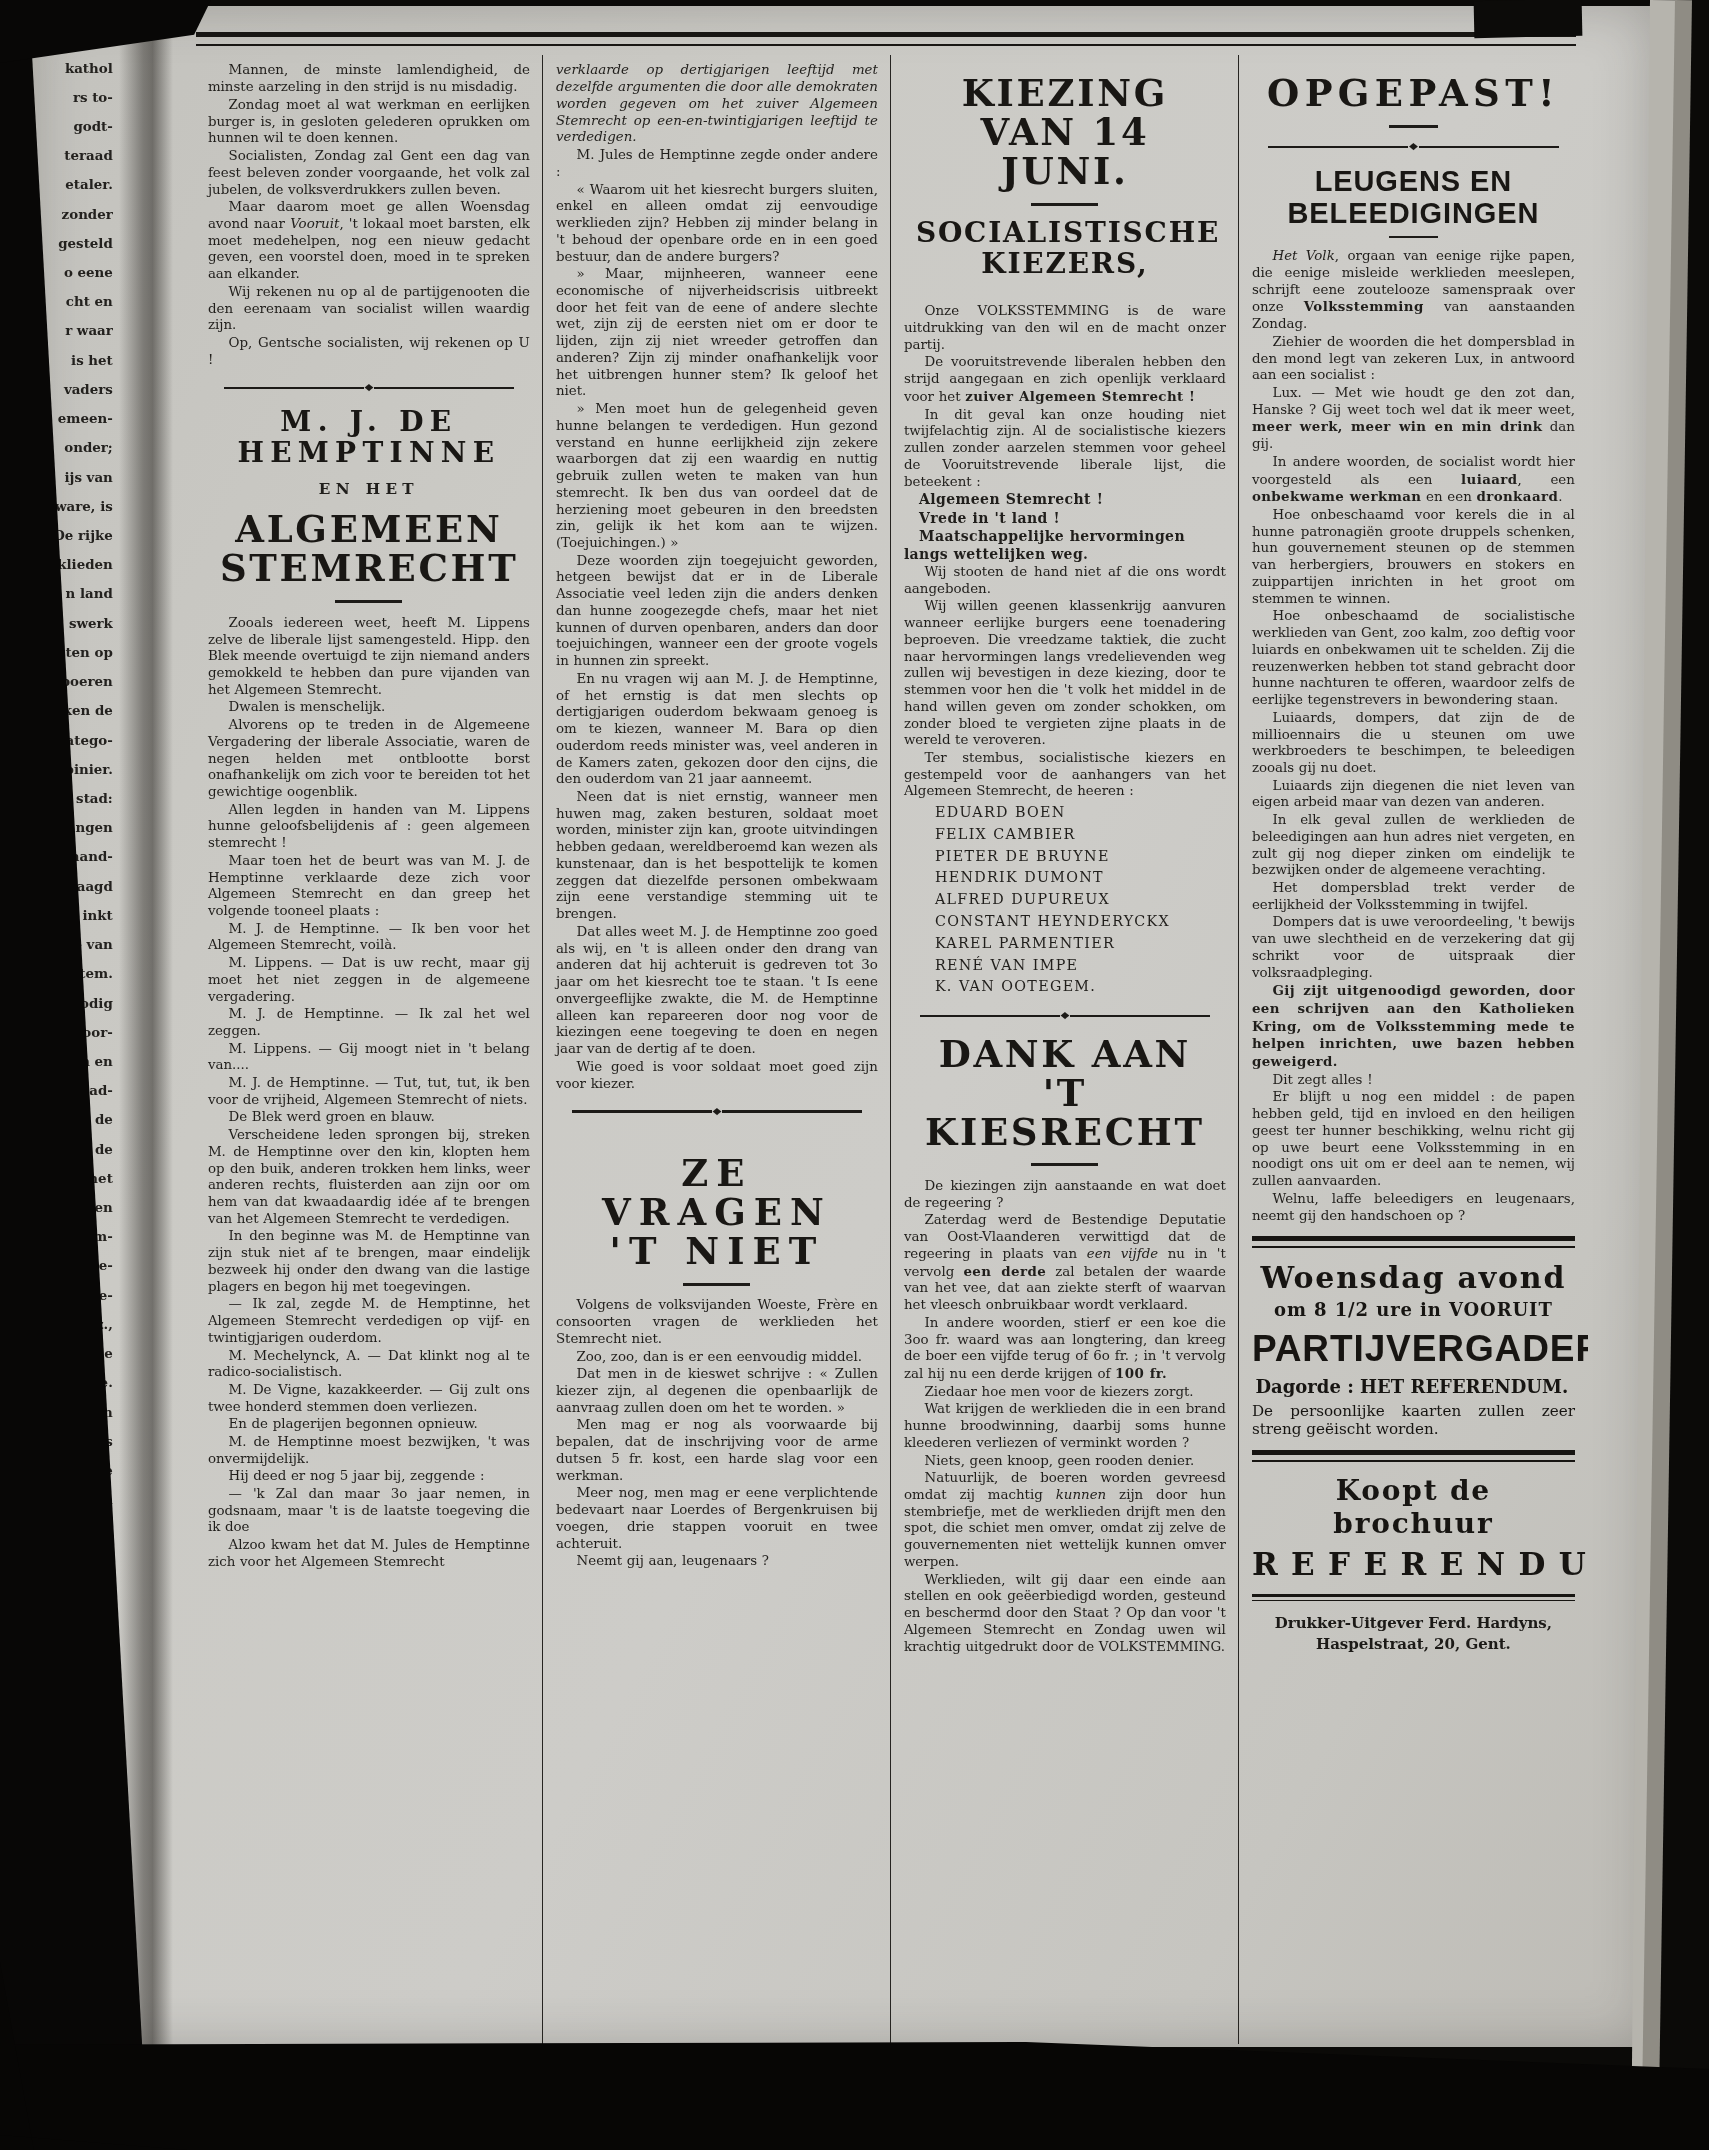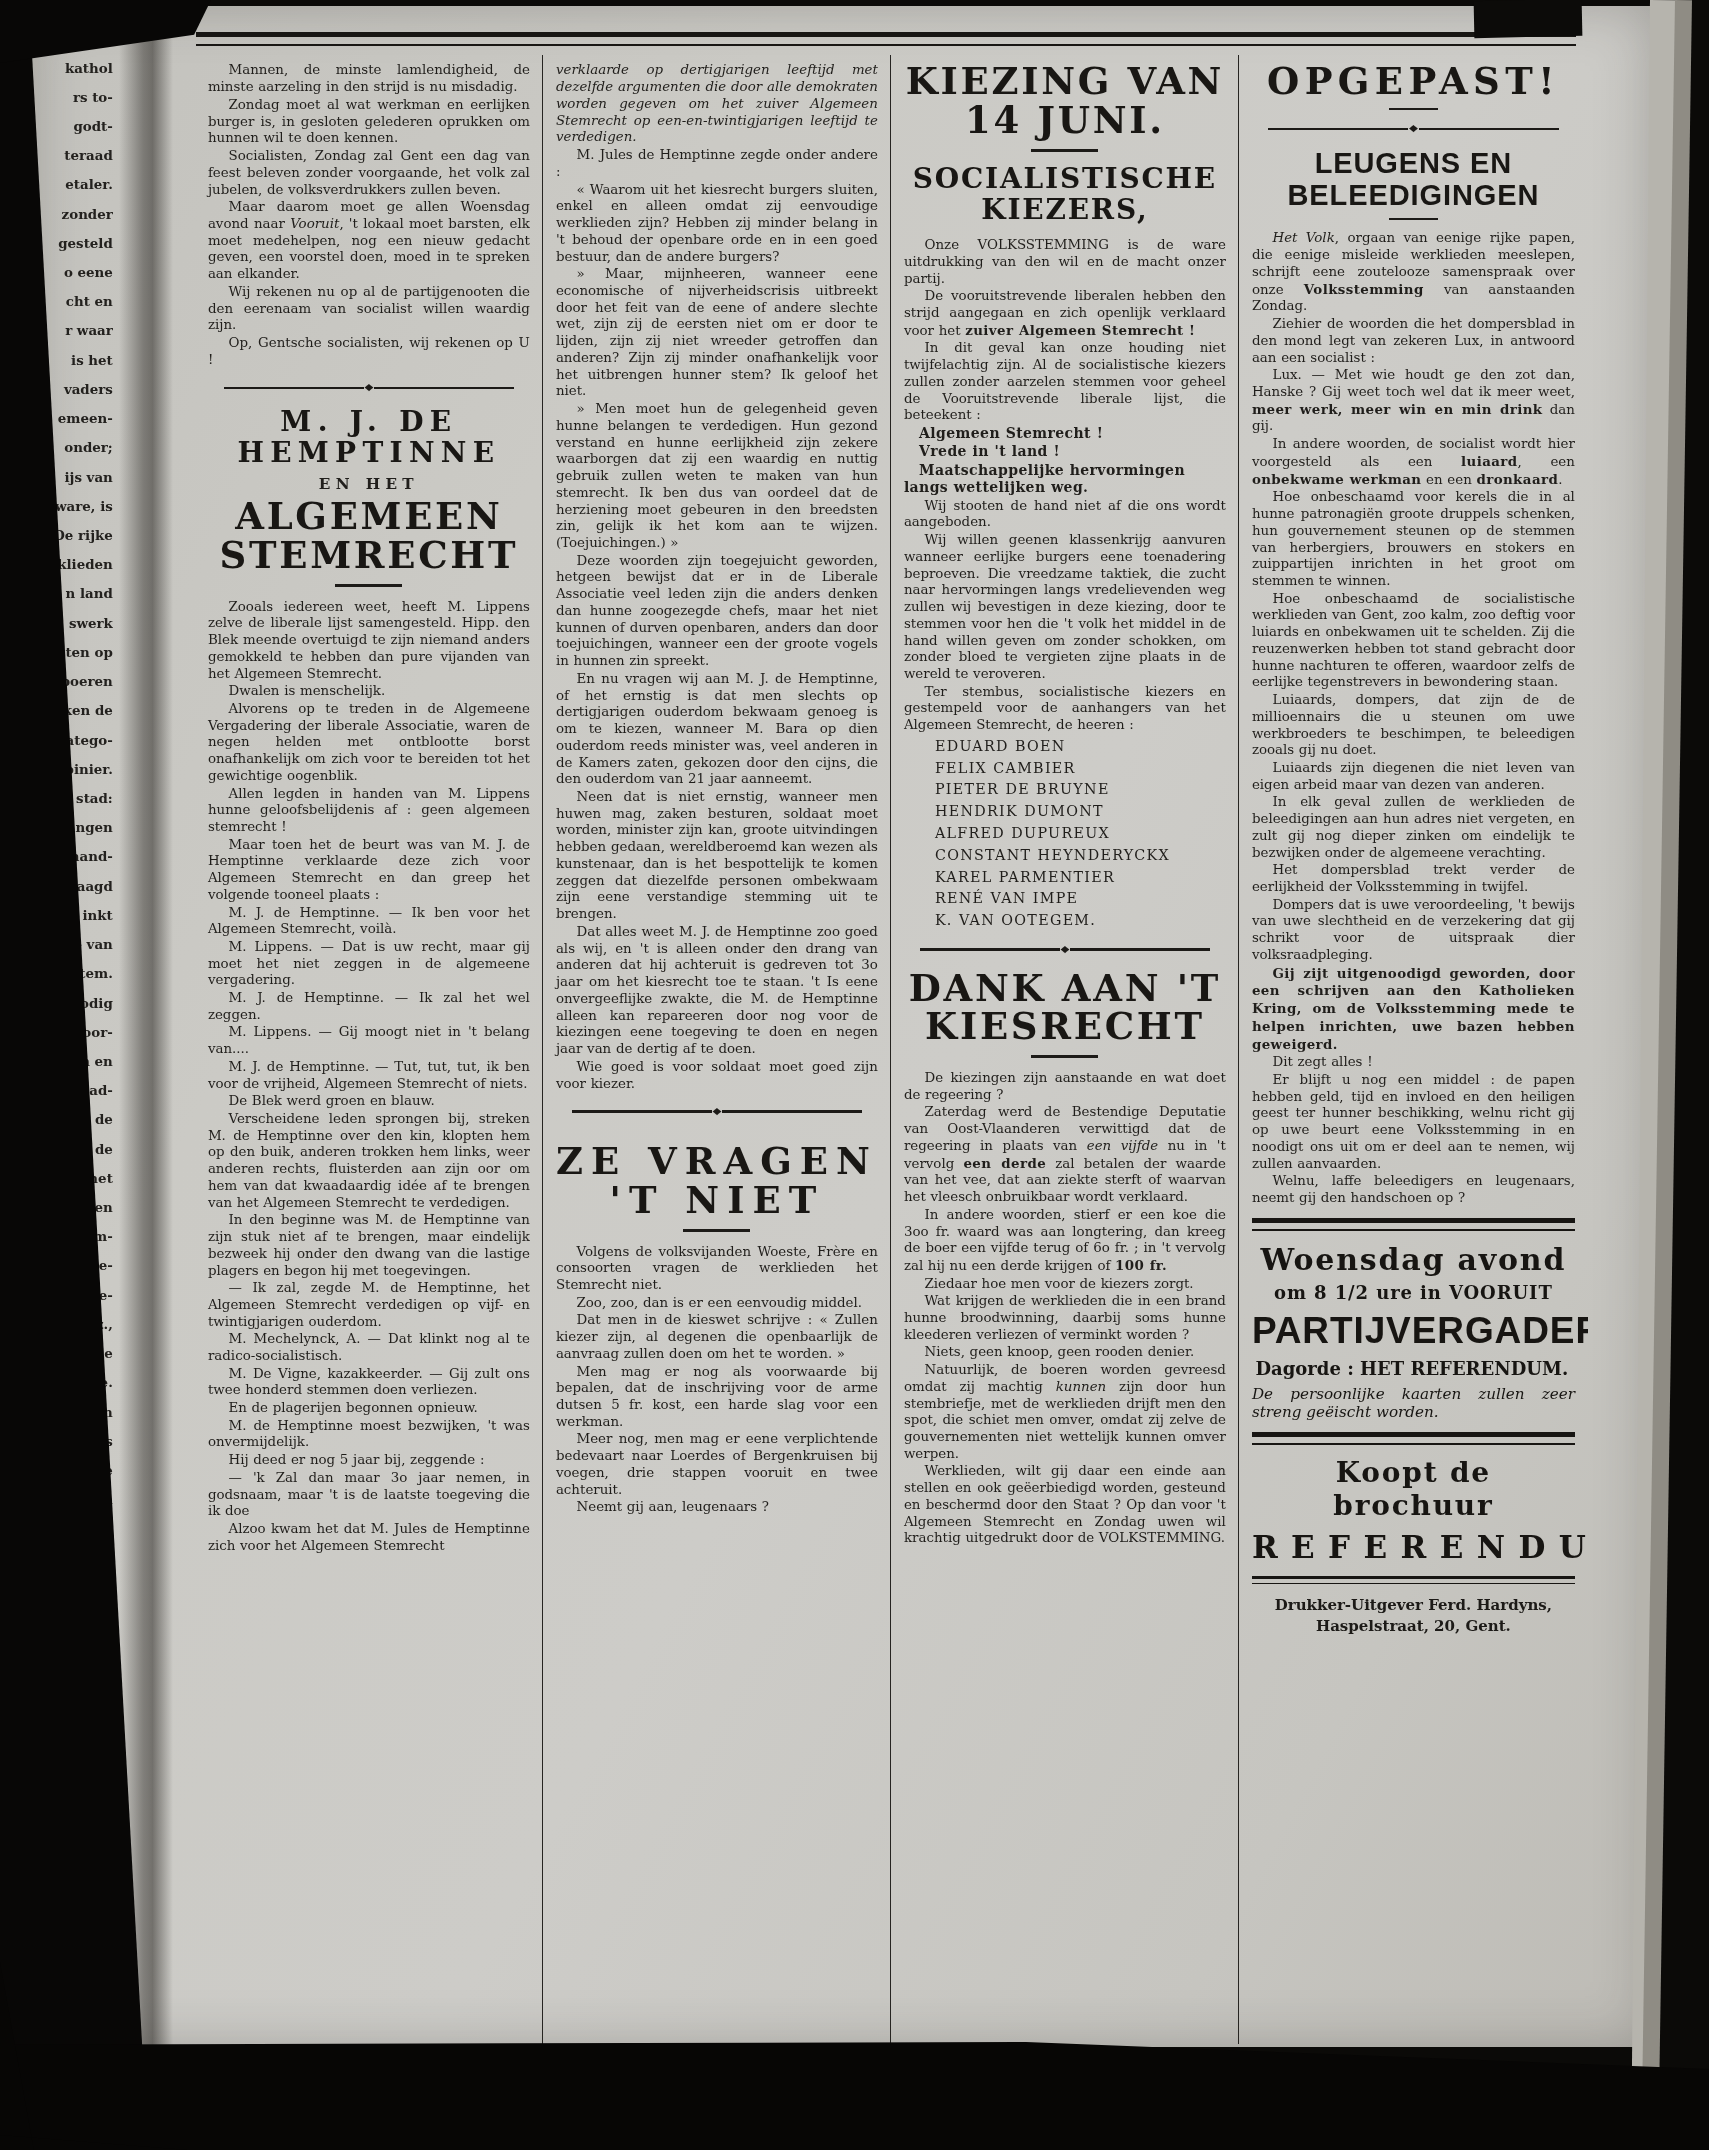--- a/index.html
+++ b/index.html
@@ -23,39 +23,39 @@
         margin:0 0 0.9px 0;word-spacing:0.4px;}
   .cont .para:first-child{text-indent:0;font-style:italic;}
   .italic-paras .para{font-style:italic;}
   .slogans .para{font-weight:bold;text-indent:15.2px;text-align:left;font-size:14px;margin:0.9px 0;}
   .candidates .para{text-indent:0;text-align:left;margin:1.8px 0 1.8px 31px;font-size:14.3px;
         letter-spacing:1.3px;line-height:1.4;}
   .divider{display:flex;align-items:center;margin:13.4px 16px;color:#1c1a17;}
   .divider::before,.divider::after{content:"";flex:1;height:2.2px;background:#1c1a17;}
   .divider .diamond{font-size:11.6px;line-height:1;padding:0 0.9px;transform:scaleY(.8);}
   .h-serif{font-family:"DejaVu Serif","Liberation Serif",serif;font-weight:bold;color:#191714;
-        text-align:center;margin:0;}
+        text-align:center;margin:12px;}
   .h-sans{font-family:"Liberation Sans","DejaVu Sans",sans-serif;font-weight:bold;color:#191714;
         text-align:center;margin:0;}
   .h1{font-size:37px;letter-spacing:2.7px;line-height:1.05;}
   .h2{font-size:28px;letter-spacing:1.8px;line-height:1.1;}
   .h3{font-size:29px;letter-spacing:0.9px;line-height:1.1;}
   .kicker{font-size:15.2px;letter-spacing:5.4px;text-align:center;font-weight:bold;color:#211f1c;margin:6.3px 0 4.5px;}
   .tdash{width:67px;height:3.1px;background:#1d1b18;margin:9px auto 11.6px;}
   .tdash.small{width:49px;height:2.2px;margin:6.3px auto 10px;}
   .gap{height:11.6px;}
   .announce{margin-top:11.6px;text-align:center;color:#171512;}
   .rule2{height:5.4px;border-top:5px solid #171512;border-bottom:2.7px solid #171512;margin:11.6px 0;}
   .rule2.thin{border-top-width:3.1px;border-bottom-width:1.8px;height:3.6px;}
   .an1{font-size:30px;font-weight:bold;letter-spacing:1.8px;}
   .an2{font-size:18px;font-weight:bold;margin-top:4.5px;letter-spacing:0.9px;}
   .an3{font-family:"Liberation Sans","DejaVu Sans",sans-serif;font-size:37px;font-weight:bold;
        letter-spacing:0.9px;margin-top:7.2px;}
   .an4{font-size:18px;font-weight:bold;margin-top:6.3px;text-align:left;padding-left:3.6px;}
-  .an5{font-size:15.2px;font-style:italic;margin-top:5.4px;text-align:justify;}
+  .an5{font-size:15.2px;margin-top:5.4px;text-align:justify;}
   .br1{font-size:28px;font-weight:bold;letter-spacing:1.8px;}
   .br2{font-size:31px;font-weight:bold;letter-spacing:13.4px;margin-top:6.3px;}
   .imprint{font-size:15px;font-weight:bold;text-align:center;line-height:1.4;color:#1c1a17;}
   
   .wedge-left{position:absolute;left:0;top:0;width:148px;height:2151px;background:#080706;
        clip-path:polygon(0 0,29px 0,100% 100%,0 100%);}
   .wedge-tl{position:absolute;left:0;top:0;width:211px;height:63px;background:#080706;
        clip-path:polygon(0 0,100% 0,92% 55%,0 100%);}
   .blob-tr{position:absolute;left:1474px;top:0;width:108px;height:37px;background:#0c0b09;
        transform:rotate(-1.2deg);}

